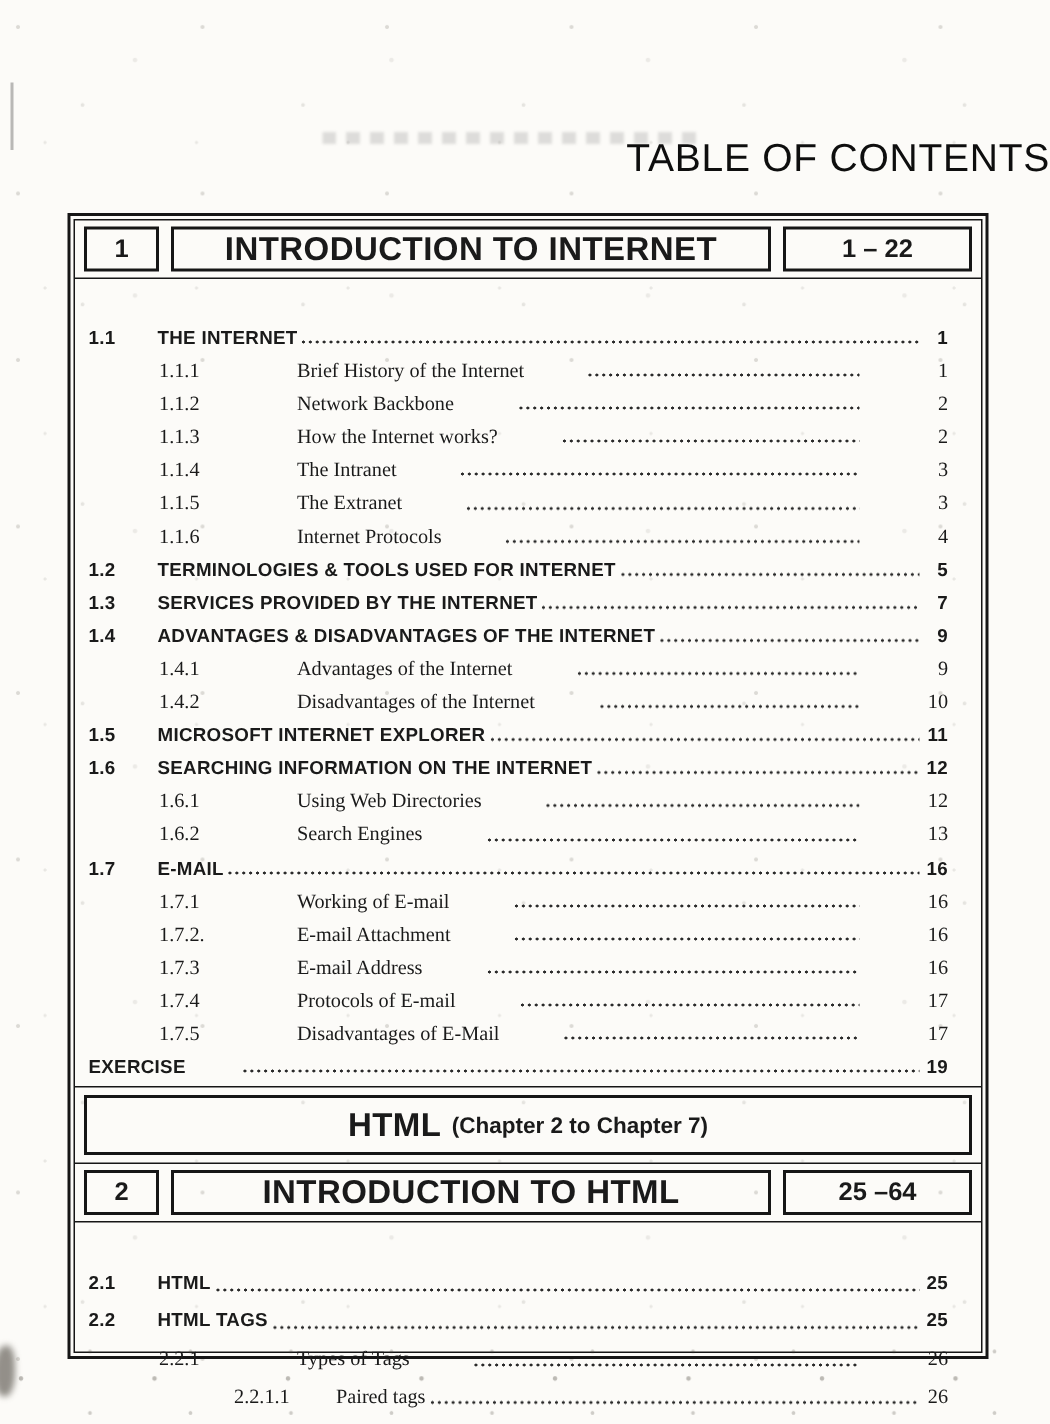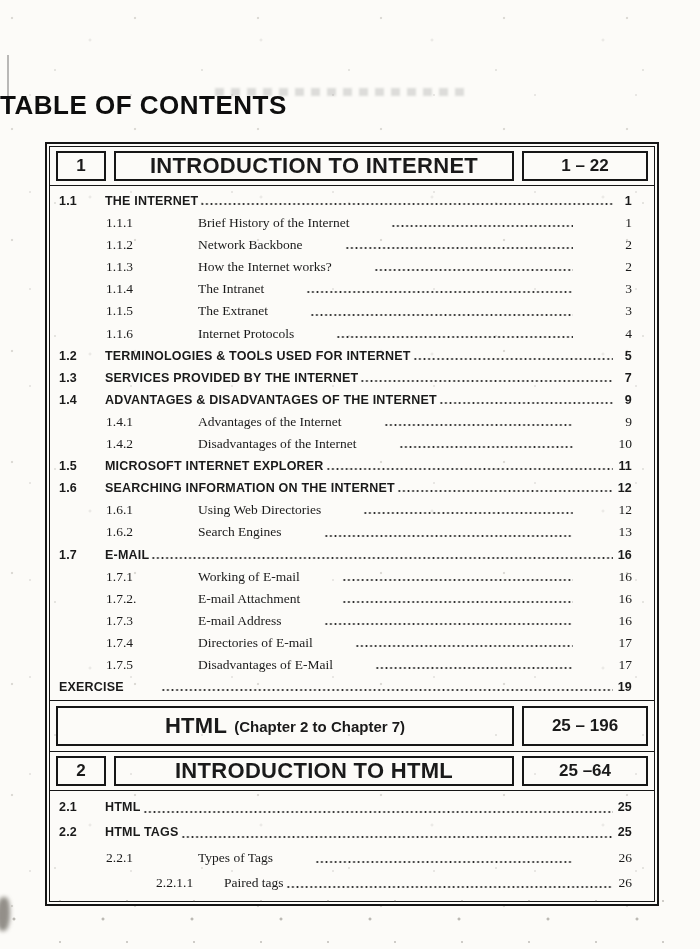--- a/index.html
+++ b/index.html
@@ -23,22 +23,22 @@
       radial-gradient(circle at 60px 12px, rgba(70,65,55,.25) 1px, transparent 1.5px);
     background-size:89px 53px, 67px 41px;
   }
   .corner-smudge{position:absolute;left:-4px;bottom:18px;width:14px;height:34px;
     background:rgba(60,55,45,.55);border-radius:60% 40% 50% 50%;filter:blur(2px);}
   .edge-mark{position:absolute;left:7px;top:55px;width:2px;height:45px;background:rgba(60,60,60,.35);filter:blur(.5px);}
   .bleed{position:absolute;top:88px;left:215px;width:250px;height:8px;opacity:.18;filter:blur(1px);
     background:repeating-linear-gradient(90deg,#555 0 9px,transparent 9px 16px);}
 
   .page-title{
-    position:absolute;top:90px;left:0;width:100%;text-align:left;margin:0;
-    font-size:26px;font-weight:bold;letter-spacing:.5px;color:#0e0e0e;
+    position:absolute;top:90px;left:0;width:100%;text-align:right;margin:0;
+    font-size:26px;font-weight:normal;letter-spacing:.5px;color:#0e0e0e;
   }
 
   .toc-outer{
     position:absolute;left:45px;top:142px;width:606px;height:756px;
     border:2.5px solid #161616;padding:2px;background:transparent;
   }
   .toc-inner{border:1.5px solid #161616;height:100%;box-sizing:border-box;display:flex;flex-direction:column;}
 
   .chap-header{display:flex;gap:8px;padding:4px 6px;border-bottom:1.5px solid #161616;align-items:stretch;}
   .num-box{width:46px;border:2px solid #161616;display:flex;align-items:center;justify-content:center;
@@ -46,21 +46,21 @@
   .title-box{flex:1;border:2px solid #161616;display:flex;align-items:center;justify-content:center;
     font-weight:bold;font-size:22px;letter-spacing:.3px;}
   .range-box{width:122px;border:2px solid #161616;display:flex;align-items:center;justify-content:center;
     font-weight:bold;font-size:17px;}
 
   .part-header{display:flex;gap:8px;padding:5px 6px;border-top:1.5px solid #161616;border-bottom:1.5px solid #161616;}
   .part-title-box{flex:1;border:2px solid #161616;display:flex;align-items:center;justify-content:center;gap:7px;padding:5px 0;}
   .part-title{font-weight:bold;font-size:22px;letter-spacing:.3px;}
   .part-subtitle{font-weight:bold;font-size:15px;}
 
-  .entries{padding:4px 0 2px 0;}
+  .entries{padding:4px 0 2px 0;margin-top:24px;}
   .toc-row{display:flex;align-items:baseline;height:22.1px;line-height:22.1px;padding:0 22px 0 9px;}
   #entries-2 .toc-row{height:25px;line-height:25px;}
 
   .lvl-1, .lvl-exercise{font-family:"Liberation Sans",sans-serif;font-weight:bold;font-size:12.5px;letter-spacing:.2px;}
   .lvl-1 .num{width:46px;flex:none;}
   .lvl-exercise .num{width:100px;flex:none;}
   .lvl-2{font-family:"Liberation Serif",serif;font-size:13.5px;padding-left:56px;gap:40px;}
   .lvl-2 .num{width:52px;flex:none;}
   .lvl-3{font-family:"Liberation Serif",serif;font-size:13.5px;padding-left:106px;}
   .lvl-3 .num{width:68px;flex:none;}
@@ -206,21 +206,21 @@
           <span class="pg">16</span>
         </div>
         <div class="toc-row lvl-2">
           <span class="num">1.7.3</span>
           <span class="etitle">E-mail Address</span>
           <span class="leader"></span>
           <span class="pg">16</span>
         </div>
         <div class="toc-row lvl-2">
           <span class="num">1.7.4</span>
-          <span class="etitle">Directories of E-mail</span>
+          <span class="etitle">Protocols of E-mail</span>
           <span class="leader"></span>
           <span class="pg">17</span>
         </div>
         <div class="toc-row lvl-2">
           <span class="num">1.7.5</span>
           <span class="etitle">Disadvantages of E-Mail</span>
           <span class="leader"></span>
           <span class="pg">17</span>
         </div>
         <div class="toc-row lvl-exercise">
@@ -229,21 +229,20 @@
           <span class="leader"></span>
           <span class="pg">19</span>
         </div>
       </div>
 
     <div class="part-header">
       <div class="part-title-box">
         <span class="part-title">HTML</span>
         <span class="part-subtitle">(Chapter 2 to Chapter 7)</span>
       </div>
-      <div class="range-box">25 – 196</div>
     </div>
 
     <div class="chap-header">
       <div class="num-box">2</div>
       <div class="title-box">INTRODUCTION TO HTML</div>
       <div class="range-box">25 –64</div>
     </div>
 
     <div class="entries" id="entries-2">
         <div class="toc-row lvl-1">

